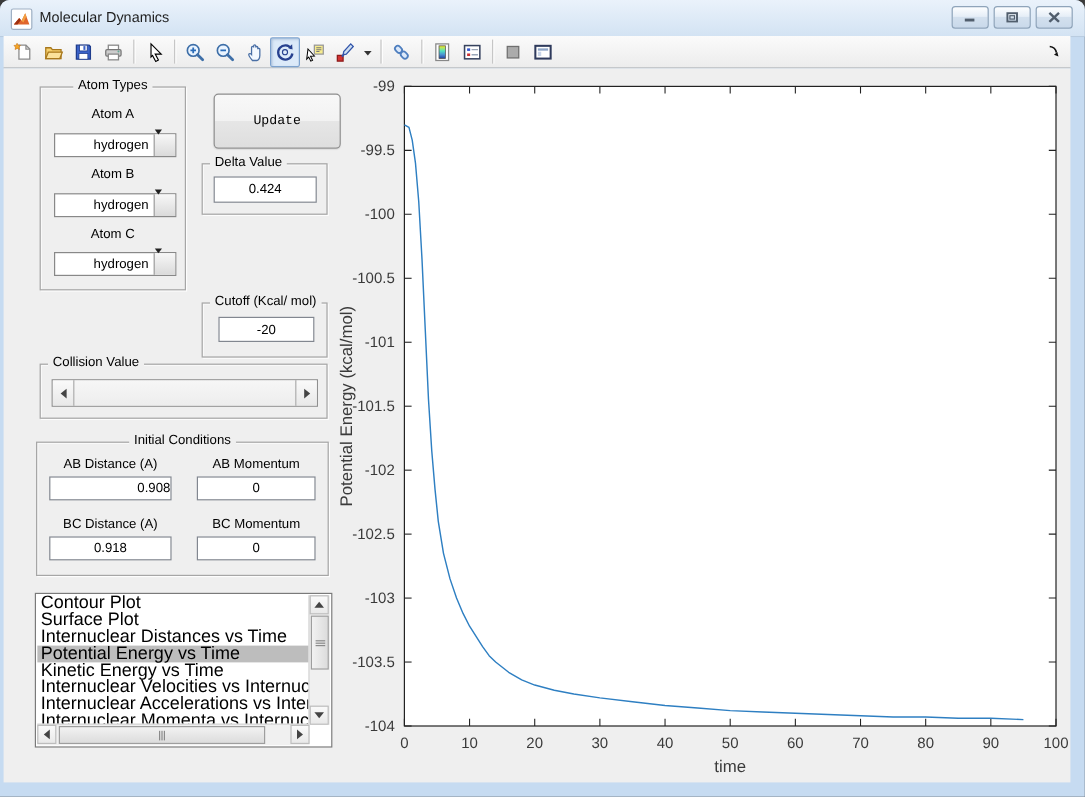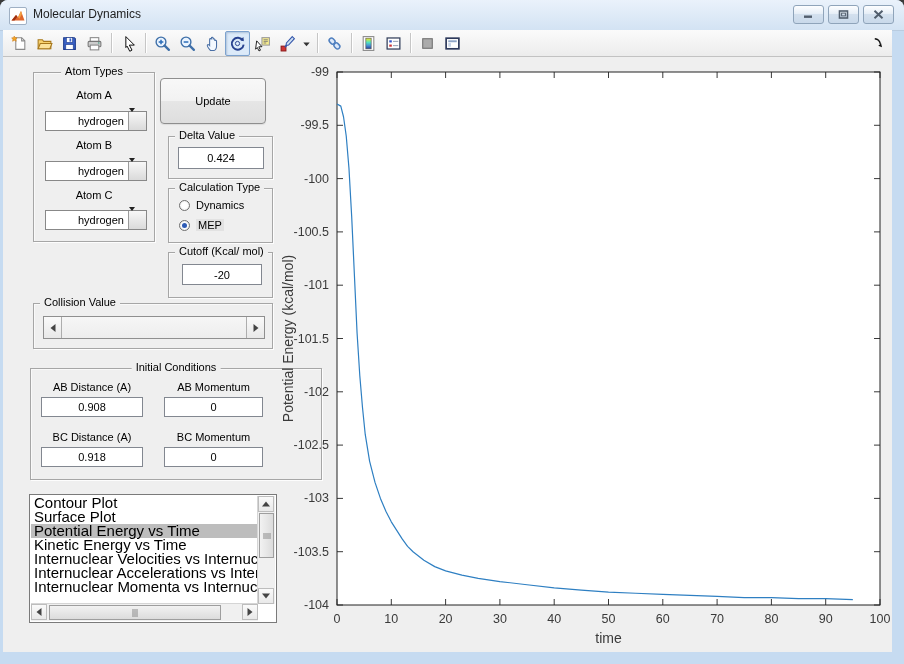--- a/index.html
+++ b/index.html
@@ -256,74 +256,64 @@
         <span class="cval">hydrogen</span>
         <span class="cbtn"><span class="carr"></span></span>
       </div>
       <div class="lbl" style="left:0;right:0;top:116px;text-align:center;">Atom C</div>
       <div class="combo" style="left:11px;top:137px;width:102px;">
         <span class="cval">hydrogen</span>
         <span class="cbtn"><span class="carr"></span></span>
       </div>
     </div>
 
-    <div class="pushbtn" style="left:157px;top:21px;width:104px;height:44px;">Update</div>
+    <div class="pushbtn" style="left:175px;top:21px;width:104px;height:44px;font-family:Liberation Mono, monospace;">Update</div>
 
     <div class="mpanel" style="left:165px;top:79px;width:103px;height:41px;">
       <span class="ptitle left">Delta Value</span>
       <input class="medit" style="left: 9px; top: 10px; width: 86px; height: 22px;" value="0.424">
     </div>
 
-    <div class="mpanel" style="left:165px;top:131px;width:103px;height:53px;">
-      <span class="ptitle left">Calculation Type</span>
-      <div class="rrow" style="left:10px;top:10px;">
-        <span class="rdot" id="rdot0"></span>
-        <span class="rlbl" id="rlbl0">Dynamics</span>
-      </div>
-      <div class="rrow" style="left:10px;top:30px;">
-        <span class="rdot on" id="rdot1"></span>
-        <span class="rlbl sel" id="rlbl1">MEP</span>
-      </div>
-    </div>
 
 
     <div class="mpanel" style="left:165px;top:195px;width:103px;height:44px;">
       <span class="ptitle left">Cutoff (Kcal/ mol)</span>
       <input class="medit" style="left: 13px; top: 11px; width: 80px; height: 21px;" value="-20">
     </div>
 
     <div class="mpanel" style="left:30px;top:246px;width:238px;height:44px;">
       <span class="ptitle left">Collision Value</span>
       <div class="slider" style="left:9px;top:12px;width:222px;height:23px;">
         <span class="sarr l">
             <span class="tri left"></span>
           </span>
         <span class="sthumb"></span>
         <span class="sarr r">
             <span class="tri right"></span>
           </span>
       </div>
     </div>
 
-    <div class="mpanel" style="left:27px;top:311px;width:242px;height:110px;padding-left:48px;">
+    <div class="mpanel" style="left:27px;top:311px;width:242px;height:110px;">
       <span class="ptitle">Initial Conditions</span>
       <div class="lbl" style="left:10px;width:102px;top:12px;">AB Distance (A)</div>
       <div class="lbl" style="left:133px;width:99px;top:12px;">AB Momentum</div>
-      <input class="medit" style="left: 10px; top: 28px; width: 102px; height: 20px;" value="0.908">
+      <input class="medit" style="left: 10px; top: 28px; width: 102px; height: 20px; text-align: right;" value="0.908">
       <input class="medit" style="left: 133px; top: 28px; width: 99px; height: 20px;" value="0">
       <div class="lbl" style="left:10px;width:102px;top:62px;">BC Distance (A)</div>
       <div class="lbl" style="left:133px;width:99px;top:62px;">BC Momentum</div>
       <input class="medit" style="left: 10px; top: 78px; width: 102px; height: 20px;" value="0.918">
       <input class="medit" style="left: 133px; top: 78px; width: 99px; height: 20px;" value="0">
     </div>
 
     <div class="listbox" style="left:26px;top:437px;width:248px;height:129px;">
       <div class="litems" id="litems">
           <div class="litem">Contour Plot</div>
           <div class="litem">Surface Plot</div>
+          <div class="litem">Internuclear Distances vs Time</div>
           <div class="litem sel">Potential Energy vs Time</div>
           <div class="litem">Kinetic Energy vs Time</div>
           <div class="litem">Internuclear Velocities vs Internuclear Distance</div>
           <div class="litem">Internuclear Accelerations vs Internuclear Distance</div>
           <div class="litem">Internuclear Momenta vs Internuclear Distance</div>
         </div>
       <div class="vsb">
         <span class="sbbtn" style="left:0;top:0;width:16px;height:16px;">
             <span class="tri up" style="position:absolute;left:50%;top:50%;transform:translate(-50%,-50%);"></span>
           </span>

